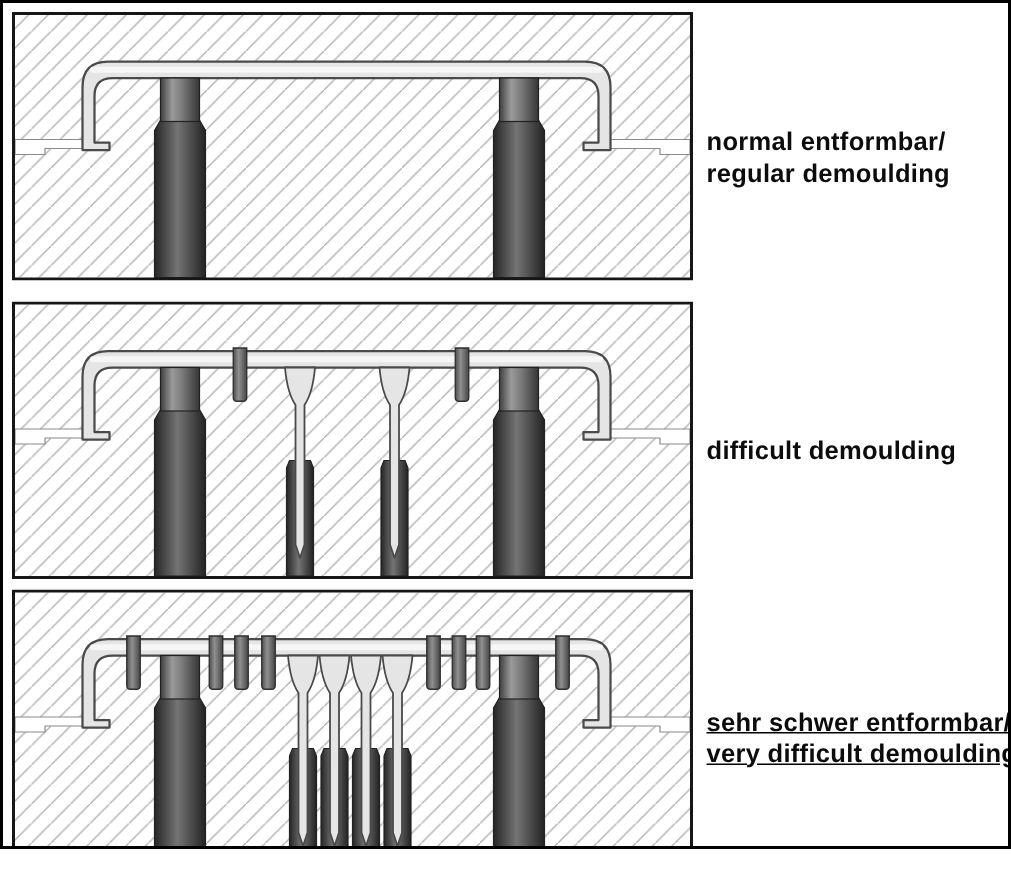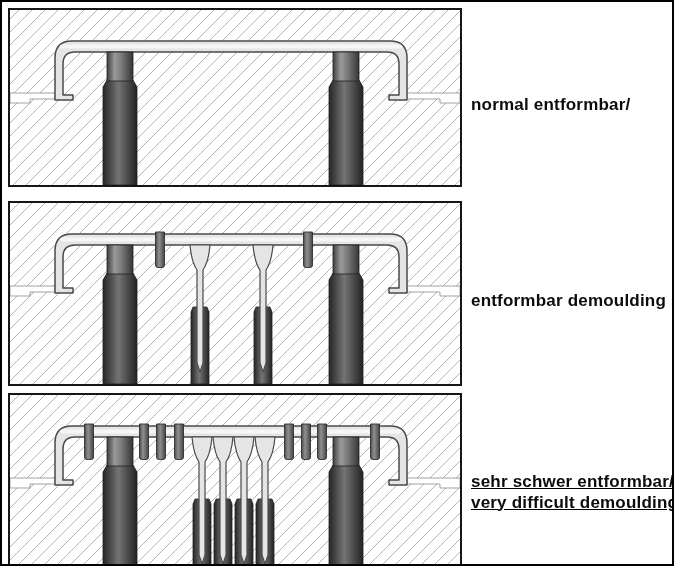--- a/index.html
+++ b/index.html
@@ -66,20 +66,21 @@
           <line x1="54" y1="38.5" x2="392" y2="38.5" stroke="#f6f6f6" stroke-width="4" stroke-linecap="round"></line>
           <path d="M95,79 L99,72 L125,72 L129,79 L129,177 L95,177 Z" fill="url(#slvg0)" stroke="#222222" stroke-width="0.8"></path>
           <rect x="99" y="44" width="26" height="29" fill="url(#ping0)" stroke="#222222" stroke-width="0.8"></rect>
           <path d="M321,79 L325,72 L351,72 L355,79 L355,177 L321,177 Z" fill="url(#slvg0)" stroke="#222222" stroke-width="0.8"></path>
           <rect x="325" y="44" width="26" height="29" fill="url(#ping0)" stroke="#222222" stroke-width="0.8"></rect>
           <rect x="1" y="1" width="452" height="177" fill="none" stroke="#161616" stroke-width="2"></rect>
         </svg>
       </div>
     <div class="caption">
       <div>normal entformbar/</div>
+      <div>regular demoulding</div>
     </div>
   </div>
 
   <div class="row r1">
     <div class="diagram" id="fig1">
         <svg width="454" height="185" viewBox="0 0 454 185" xmlns="http://www.w3.org/2000/svg">
           <defs>
             <pattern id="hatchg1" width="13" height="13" patternUnits="userSpaceOnUse">
               <path d="M-1,14 L14,-1" stroke="#b4b4b4" stroke-width="1" fill="none"></path>
             </pattern>
@@ -113,21 +114,21 @@
           <path d="M183,111 L185,106 L199,106 L201,111 L201,183 L183,183 Z" fill="url(#slvg1)" stroke="#222222" stroke-width="0.8"></path>
           <path d="M182,44 Q183.5,61 189,69 L189,162 L192,171 L195,162 L195,69 Q200.5,61 202,44 Z" fill="#e5e5e5" stroke="#4a4a4a" stroke-width="1.2" stroke-linejoin="round"></path>
           <path d="M246,111 L248,106 L262,106 L264,111 L264,183 L246,183 Z" fill="url(#slvg1)" stroke="#222222" stroke-width="0.8"></path>
           <path d="M245,44 Q246.5,61 252,69 L252,162 L255,171 L258,162 L258,69 Q263.5,61 265,44 Z" fill="#e5e5e5" stroke="#4a4a4a" stroke-width="1.2" stroke-linejoin="round"></path>
           <path d="M147.5,31 L156.5,31 L156.5,64 Q156.5,66.5 154,66.5 L150,66.5 Q147.5,66.5 147.5,64 Z" fill="url(#smlg1)" stroke="#2f2f2f" stroke-width="0.9"></path>
           <path d="M295.5,31 L304.5,31 L304.5,64 Q304.5,66.5 302,66.5 L298,66.5 Q295.5,66.5 295.5,64 Z" fill="url(#smlg1)" stroke="#2f2f2f" stroke-width="0.9"></path>
           <rect x="1" y="1" width="452" height="183" fill="none" stroke="#161616" stroke-width="2"></rect>
         </svg>
       </div>
     <div class="caption">
-      <div>entformbar demoulding</div>
+      <div>difficult demoulding</div>
     </div>
   </div>
 
   <div class="row r2">
     <div class="diagram" id="fig2">
         <svg width="454" height="183" viewBox="0 0 454 183" xmlns="http://www.w3.org/2000/svg">
           <defs>
             <pattern id="hatchg2" width="13" height="13" patternUnits="userSpaceOnUse">
               <path d="M-1,14 L14,-1" stroke="#b4b4b4" stroke-width="1" fill="none"></path>
             </pattern>

